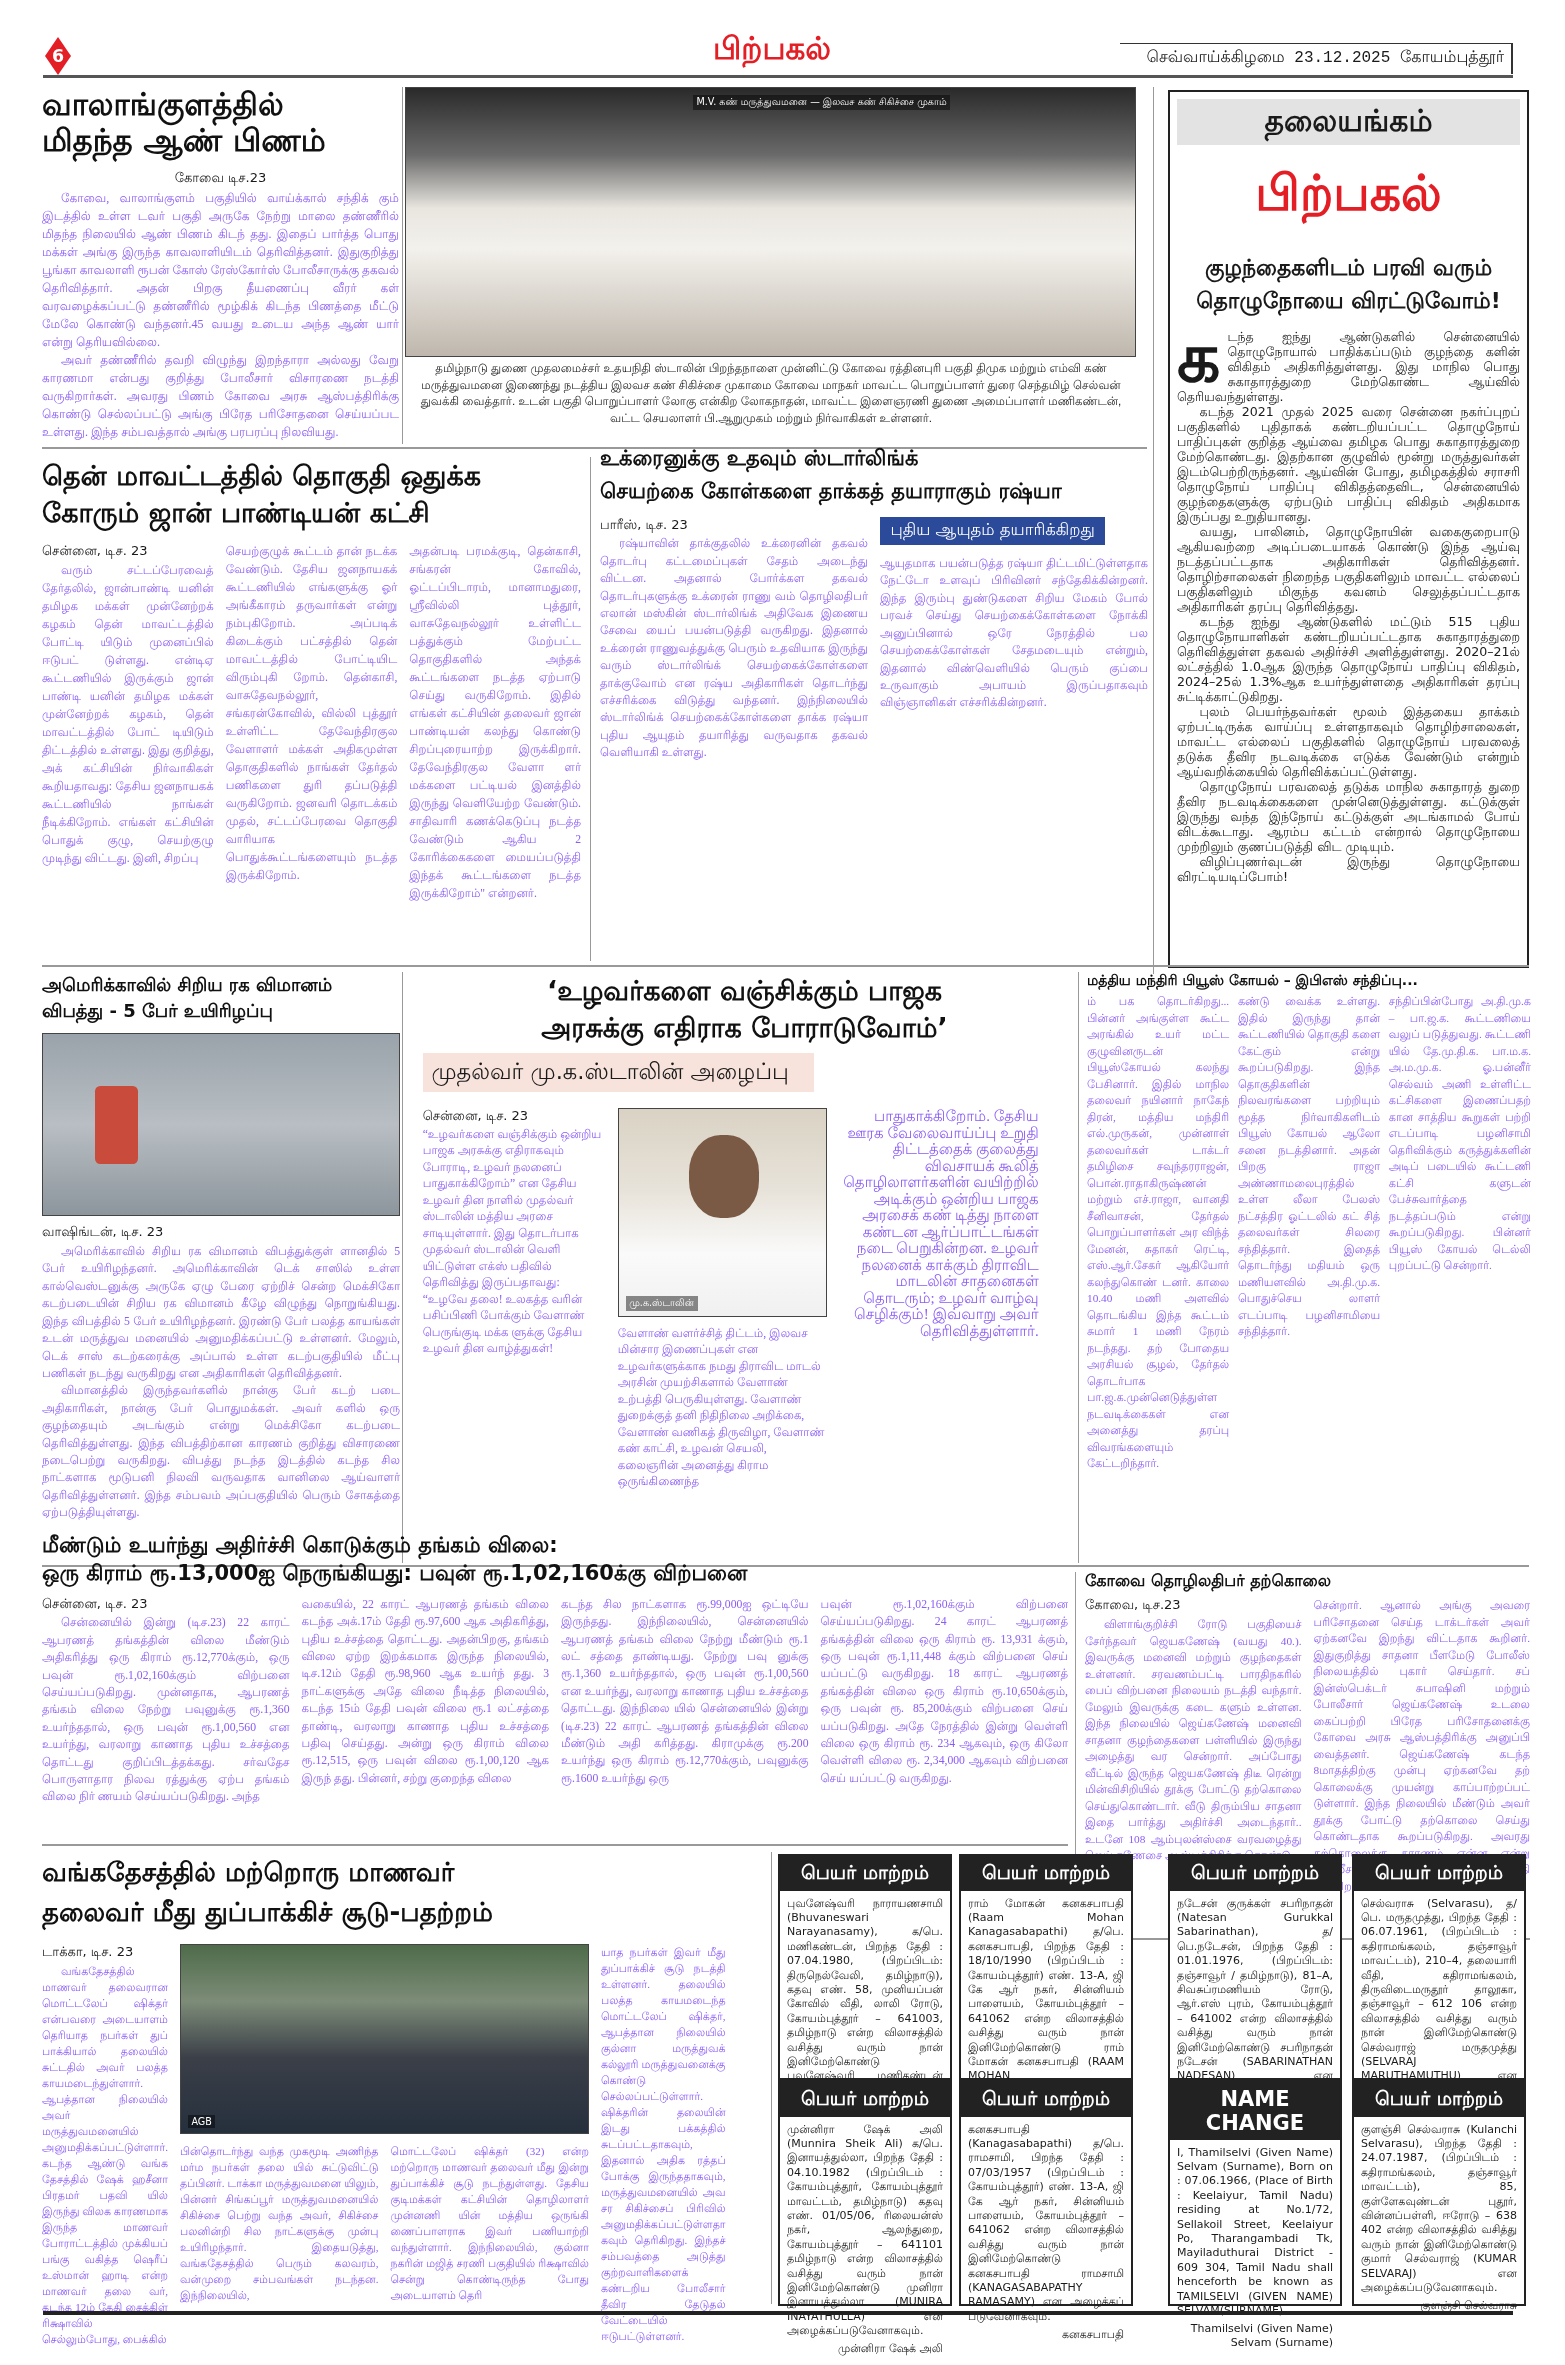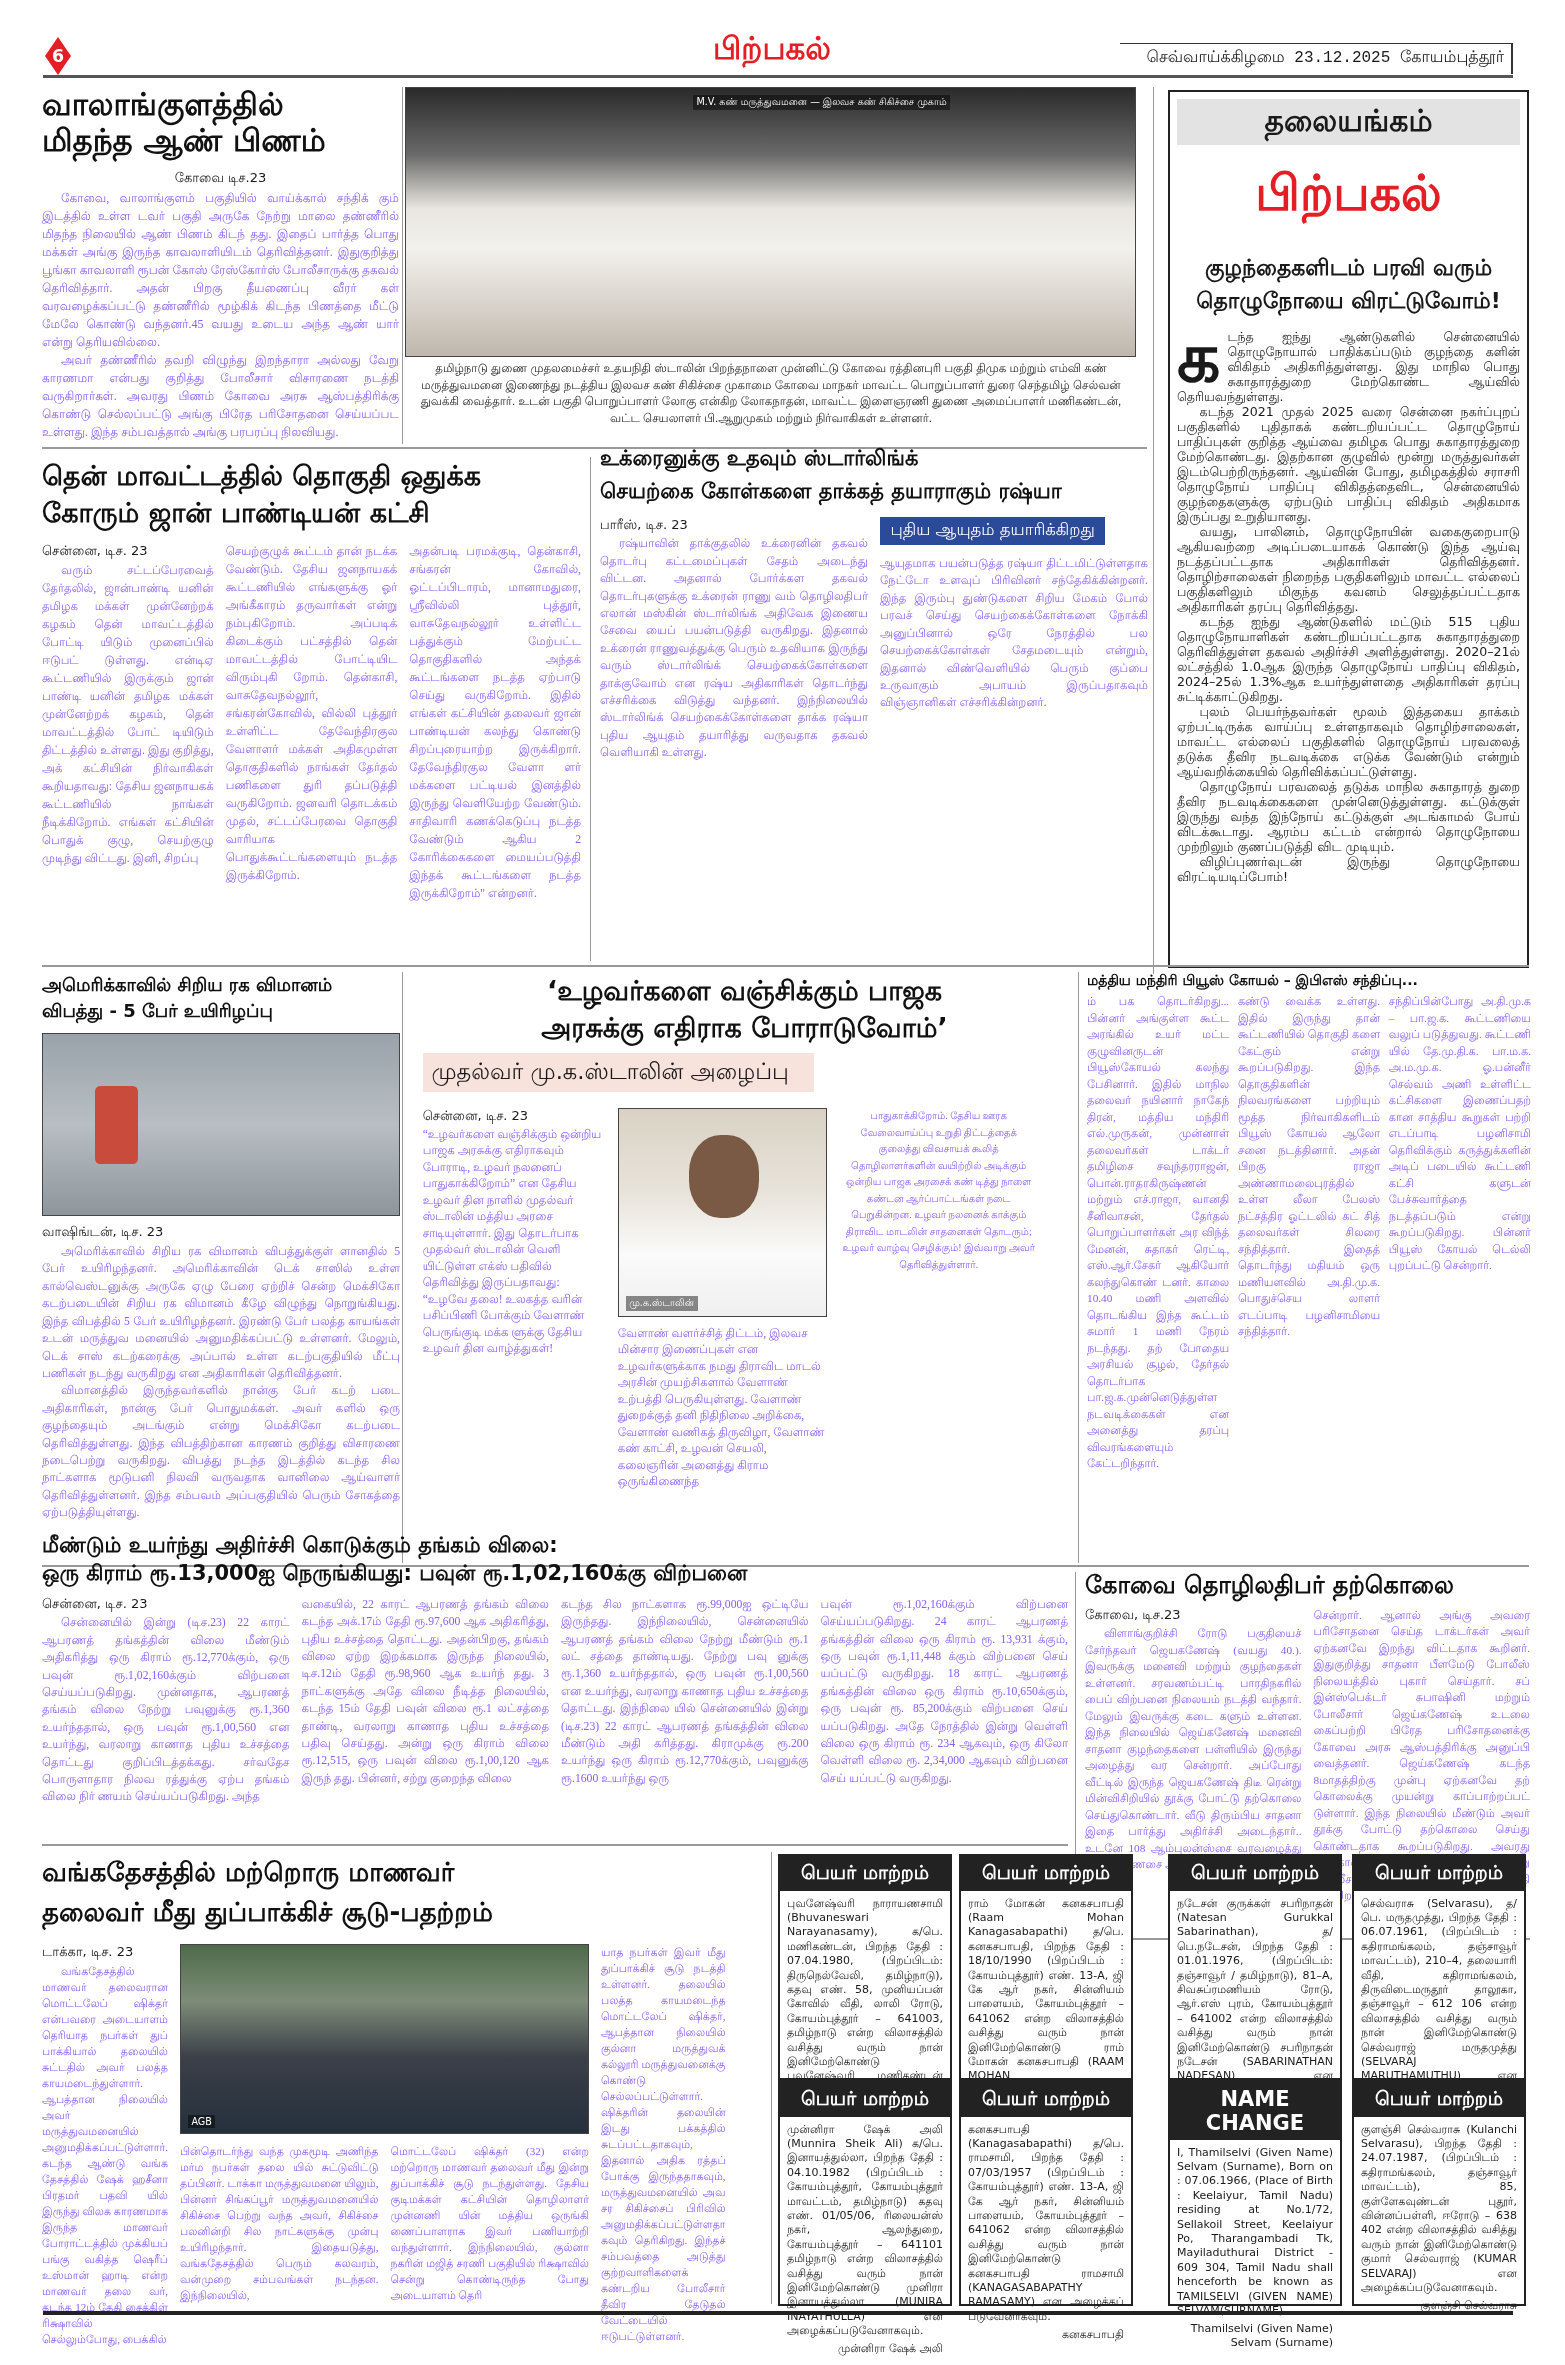--- a/index.html
+++ b/index.html
@@ -144,21 +144,21 @@
       <p class="body-text" style="font-size:11.7px; line-height:16.5px; text-align:left;">“உழவர்களை வஞ்சிக்கும் ஒன்றிய பாஜக அரசுக்கு எதிராகவும் போராடி, உழவர் நலனைப் பாதுகாக்கிறோம்” என தேசிய உழவர் தின நாளில் முதல்வர் ஸ்டாலின் மத்திய அரசை சாடியுள்ளார். இது தொடர்பாக முதல்வர் ஸ்டாலின் வெளி யிட்டுள்ள எக்ஸ் பதிவில் தெரிவித்து இருப்பதாவது: “உழவே தலை! உலகத்த வரின் பசிப்பிணி போக்கும் வேளாண் பெருங்குடி மக்க ளுக்கு தேசிய உழவர் தின வாழ்த்துகள்!</p>
     </div>
     <div style="flex:0 0 209px;">
       <div class="photo" style="height:209px; position:relative; background: linear-gradient(180deg,#d9d2c4 0%, #e8e3da 40%, #fafafa 70%, #f0f0f0 100%); text-decoration: underline;">
         <div style="position:absolute; left:70px; top:26px; width:70px; height:83px; border-radius:45%; background:#7a5a44;"></div>
         <div class="photo-label">மு.க.ஸ்டாலின்</div>
       </div>
       <p class="body-text" style="font-size:11.7px; line-height:16.5px; text-align:left; margin-top:8.7px;">வேளாண் வளர்ச்சித் திட்டம், இலவச மின்சார இணைப்புகள் என உழவர்களுக்காக நமது திராவிட மாடல் அரசின் முயற்சிகளால் வேளாண் உற்பத்தி பெருகியுள்ளது. வேளாண் துறைக்குத் தனி நிதிநிலை அறிக்கை, வேளாண் வணிகத் திருவிழா, வேளாண் கண் காட்சி, உழவன் செயலி, கலைஞரின் அனைத்து கிராம ஒருங்கிணைந்த</p>
     </div>
     <div style="flex:0 0 200px;">
-      <p class="body-text" style="font-size:10px; line-height:16.5px; text-align:center;">பாதுகாக்கிறோம். தேசிய ஊரக வேலைவாய்ப்பு உறுதி திட்டத்தைக் குலைத்து விவசாயக் கூலித் தொழிலாளர்களின் வயிற்றில் அடிக்கும் ஒன்றிய பாஜக அரசைக் கண் டித்து நாளை கண்டன ஆர்ப்பாட்டங்கள் நடை பெறுகின்றன. உழவர் நலனைக் காக்கும் திராவிட மாடலின் சாதனைகள் தொடரும்; உழவர் வாழ்வு செழிக்கும்! இவ்வாறு அவர் தெரிவித்துள்ளார்.</p>
+      <p class="body-text" style="font-size:15px; line-height:16.5px; text-align:right;">பாதுகாக்கிறோம். தேசிய ஊரக வேலைவாய்ப்பு உறுதி திட்டத்தைக் குலைத்து விவசாயக் கூலித் தொழிலாளர்களின் வயிற்றில் அடிக்கும் ஒன்றிய பாஜக அரசைக் கண் டித்து நாளை கண்டன ஆர்ப்பாட்டங்கள் நடை பெறுகின்றன. உழவர் நலனைக் காக்கும் திராவிட மாடலின் சாதனைகள் தொடரும்; உழவர் வாழ்வு செழிக்கும்! இவ்வாறு அவர் தெரிவித்துள்ளார்.</p>
     </div>
   </div>
 </div>
 <div class="rule-v" style="left:1078px; top:972px; height:591px;"></div>
 
 <div class="abs" style="left:1087px; top:972px; width:444px;">
   <div class="hl" style="font-size:14px;">மத்திய மந்திரி பியூஸ் கோயல் – இபிஎஸ் சந்திப்பு...</div>
   <div class="cols" style="margin-top:5.2px; gap:8.7px;">
     <div>
         <p class="body-text" style="font-size:11.3px; line-height:16.5px;">ம் பக தொடர்கிறது... பின்னர் அங்குள்ள கூட்ட அரங்கில் உயர் மட்ட குழுவினருடன் பியூஸ்கோயல் கலந்து பேசினார். இதில் மாநில தலைவர் நயினார் நாகேந் திரன், மத்திய மந்திரி எல்.முருகன், முன்னாள் தலைவர்கள் டாக்டர் தமிழிசை சவுந்தரராஜன், பொன்.ராதாகிருஷ்ணன் மற்றும் எச்.ராஜா, வானதி சீனிவாசன், தேர்தல் பொறுப்பாளர்கள் அர விந்த் மேனன், சுதாகர் ரெட்டி, எஸ்.ஆர்.சேகர் ஆகியோர் கலந்துகொண் டனர். காலை 10.40 மணி அளவில் தொடங்கிய இந்த கூட்டம் சுமார் 1 மணி நேரம் நடந்தது. தற் போதைய அரசியல் சூழல், தேர்தல் தொடர்பாக பா.ஜ.க.முன்னெடுத்துள்ள நடவடிக்கைகள் என அனைத்து தரப்பு விவரங்களையும் கேட்டறிந்தார்.</p>
@@ -190,21 +190,21 @@
         <p class="body-text" style="font-size:11.7px; line-height:17.4px;">கடந்த சில நாட்களாக ரூ.99,000ஐ ஒட்டியே இருந்தது. இந்நிலையில், சென்னையில் ஆபரணத் தங்கம் விலை நேற்று மீண்டும் ரூ.1 லட் சத்தை தாண்டியது. நேற்று பவு னுக்கு ரூ.1,360 உயர்ந்ததால், ஒரு பவுன் ரூ.1,00,560 என உயர்ந்து, வரலாறு காணாத புதிய உச்சத்தை தொட்டது. இந்நிலை யில் சென்னையில் இன்று (டிச.23) 22 காரட் ஆபரணத் தங்கத்தின் விலை மீண்டும் அதி கரித்தது. கிராமுக்கு ரூ.200 உயர்ந்து ஒரு கிராம் ரூ.12,770க்கும், பவுனுக்கு ரூ.1600 உயர்ந்து ஒரு</p>
       </div>
     <div>
         <p class="body-text" style="font-size:11.7px; line-height:17.4px;">பவுன் ரூ.1,02,160க்கும் விற்பனை செய்யப்படுகிறது. 24 காரட் ஆபரணத் தங்கத்தின் விலை ஒரு கிராம் ரூ. 13,931 க்கும், ஒரு பவுன் ரூ.1,11,448 க்கும் விற்பனை செய் யப்பட்டு வருகிறது. 18 காரட் ஆபரணத் தங்கத்தின் விலை ஒரு கிராம் ரூ.10,650க்கும், ஒரு பவுன் ரூ. 85,200க்கும் விற்பனை செய் யப்படுகிறது. அதே நேரத்தில் இன்று வெள்ளி விலை ஒரு கிராம் ரூ. 234 ஆகவும், ஒரு கிலோ வெள்ளி விலை ரூ. 2,34,000 ஆகவும் விற்பனை செய் யப்பட்டு வருகிறது.</p>
       </div>
   </div>
 </div>
 <div class="rule-v" style="left:1075px; top:1572px; height:365px;"></div>
 
 <div class="abs" style="left:1085px; top:1572px; width:445px;">
-  <div class="hl" style="font-size:24px;">கோவை தொழிலதிபர் தற்கொலை</div>
+  <div class="hl" style="font-size:16px;">கோவை தொழிலதிபர் தற்கொலை</div>
   <div class="cols" style="margin-top:7px;">
     <div>
       <div class="dl">கோவை, டிச.23</div>
       <p class="body-text ind" style="font-size:11.3px; line-height:16.5px;">விளாங்குறிச்சி ரோடு பகுதியைச் சேர்ந்தவர் ஜெயகணேஷ் (வயது 40.). இவருக்கு மனைவி மற்றும் குழந்தைகள் உள்ளனர். சரவணம்பட்டி பாரதிநகரில் பைப் விற்பனை நிலையம் நடத்தி வந்தார். மேலும் இவருக்கு கடை களும் உள்ளன. இந்த நிலையில் ஜெய்கணேஷ் மனைவி சாதனா குழந்தைகளை பள்ளியில் இருந்து அழைத்து வர சென்றார். அப்போது வீட்டில் இருந்த ஜெயகணேஷ் திடீ ரென்று மின்விசிறியில் தூக்கு போட்டு தற்கொலை செய்துகொண்டார். வீடு திரும்பிய சாதனா இதை பார்த்து அதிர்ச்சி அடைந்தார்.. உடனே 108 ஆம்புலன்ஸ்சை வரவழைத்து ஜெய் கணேசை ஆஸ்பத்திரிக்கு கொண்டு</p>
     </div>
     <div>
         <p class="body-text" style="font-size:11.3px; line-height:16.5px;">சென்றார். ஆனால் அங்கு அவரை பரிசோதனை செய்த டாக்டர்கள் அவர் ஏற்கனவே இறந்து விட்டதாக கூறினர். இதுகுறித்து சாதனா பீளமேடு போலீஸ் நிலையத்தில் புகார் செய்தார். சப் இன்ஸ்பெக்டர் சுபாஷினி மற்றும் போலீசார் ஜெய்கணேஷ் உடலை கைப்பற்றி பிரேத பரிசோதனைக்கு கோவை அரசு ஆஸ்பத்திரிக்கு அனுப்பி வைத்தனர். ஜெய்கணேஷ் கடந்த 8மாதத்திற்கு முன்பு ஏற்கனவே தற் கொலைக்கு முயன்று காப்பாற்றப்பட் டுள்ளார். இந்த நிலையில் மீண்டும் அவர் தூக்கு போட்டு தற்கொலை செய்து கொண்டதாக கூறப்படுகிறது. அவரது தற்கொலைக்கு காரணம் என்ன என்று போலீசார் விசாரணை நடத்தி வருகிறார்கள்.</p>
       </div>
   </div>
 </div>

